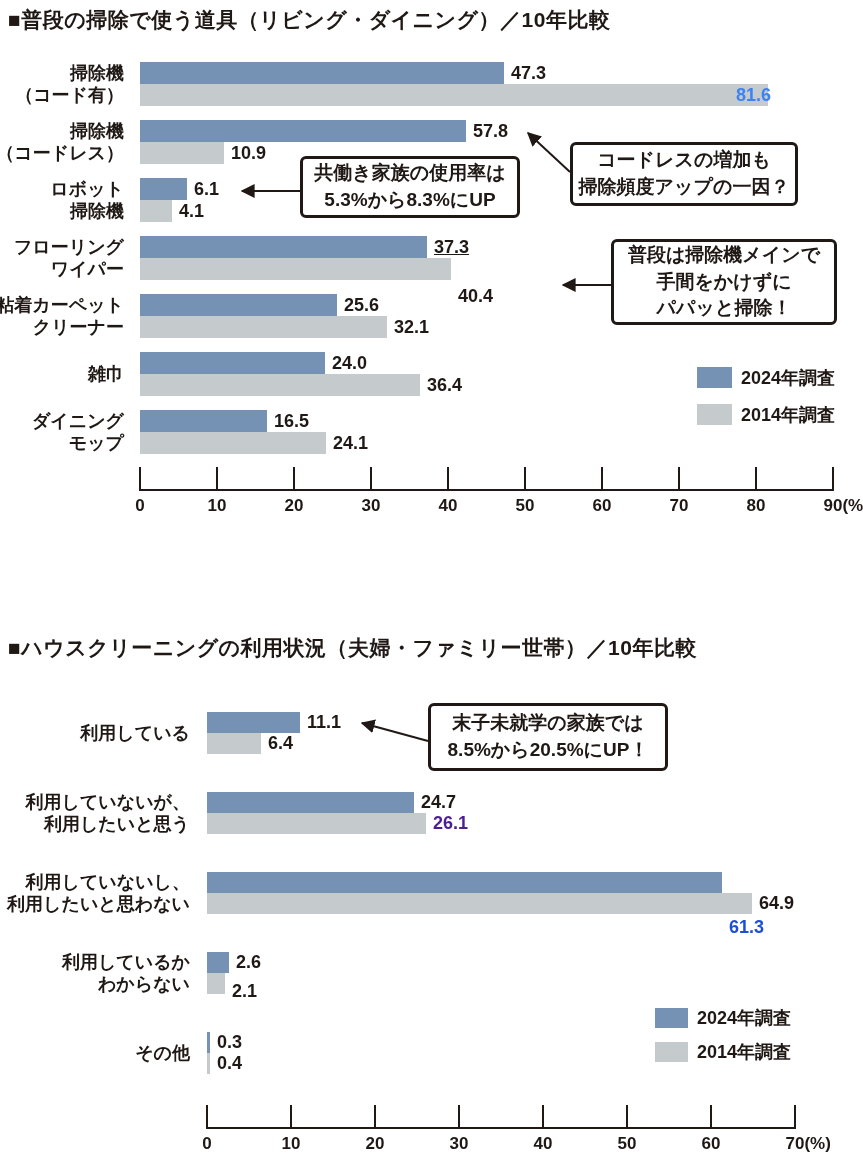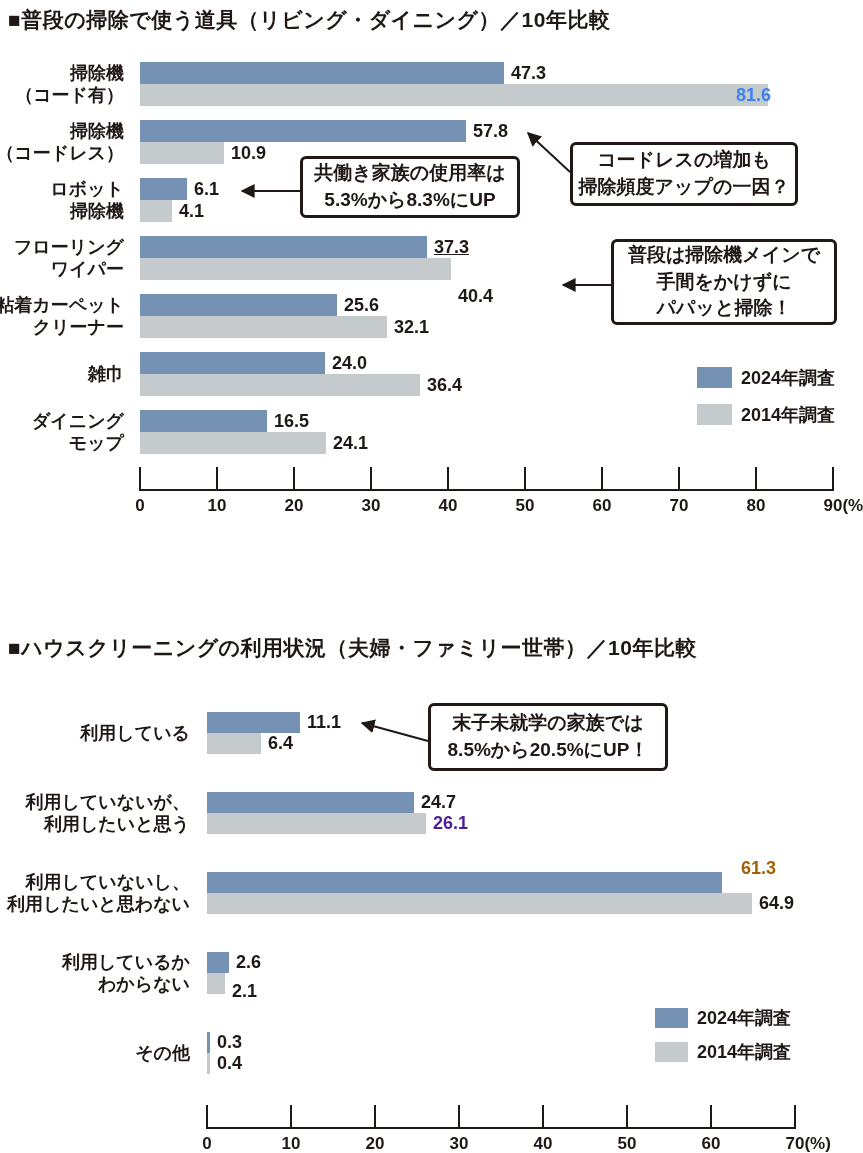--- a/index.html
+++ b/index.html
@@ -147,21 +147,21 @@
       </div>
       <div class="bar" style="left: 207px; top: 792px; width: 207px; height: 21px; background: rgb(117, 145, 180);"></div>
       <div class="val" style="left: 421px; top: 791px; height: 23px; color: rgb(31, 24, 21);">24.7</div>
       <div class="bar" style="left: 207px; top: 813px; width: 219px; height: 21px; background: rgb(197, 202, 205);"></div>
       <div class="val" style="left: 433px; top: 812px; height: 23px; color: #4c1d95;">26.1</div>
       <div class="cat-label" style="left: 0px; top: 868px; width: 190px; height: 50px;">
         <div>利用していないし、</div>
         <div>利用したいと思わない</div>
       </div>
       <div class="bar" style="left: 207px; top: 872px; width: 515px; height: 21px; background: rgb(117, 145, 180);"></div>
-      <div class="val" style="left: 729px; top: 857px; height: 23px; color: #a16207; margin-left: 12px;">61.3</div>
+      <div class="val" style="left: 729px; top: 916px; height: 23px; color: #1d4ed8;">61.3</div>
       <div class="bar" style="left: 207px; top: 893px; width: 545px; height: 21px; background: rgb(197, 202, 205);"></div>
       <div class="val" style="left: 759px; top: 892px; height: 23px; color: rgb(31, 24, 21);">64.9</div>
       <div class="cat-label" style="left: 0px; top: 948px; width: 190px; height: 50px;">
         <div>利用しているか</div>
         <div>わからない</div>
       </div>
       <div class="bar" style="left: 207px; top: 952px; width: 22px; height: 21px; background: rgb(117, 145, 180);"></div>
       <div class="val" style="left: 236px; top: 951px; height: 23px; color: rgb(31, 24, 21);">2.6</div>
       <div class="bar" style="left: 207px; top: 973px; width: 18px; height: 21px; background: rgb(197, 202, 205);"></div>
       <div class="val" style="left: 232px; top: 972px; height: 23px; color: rgb(31, 24, 21); margin-top: 8px;">2.1</div>

